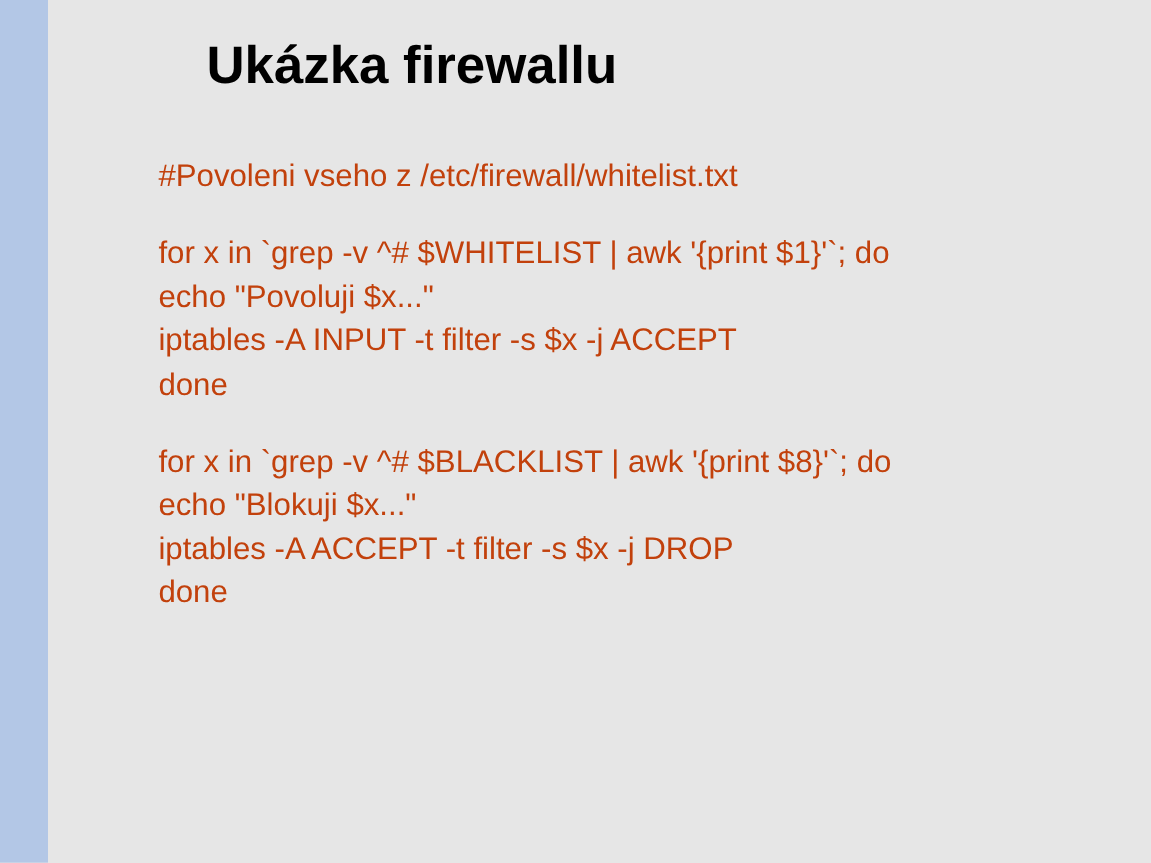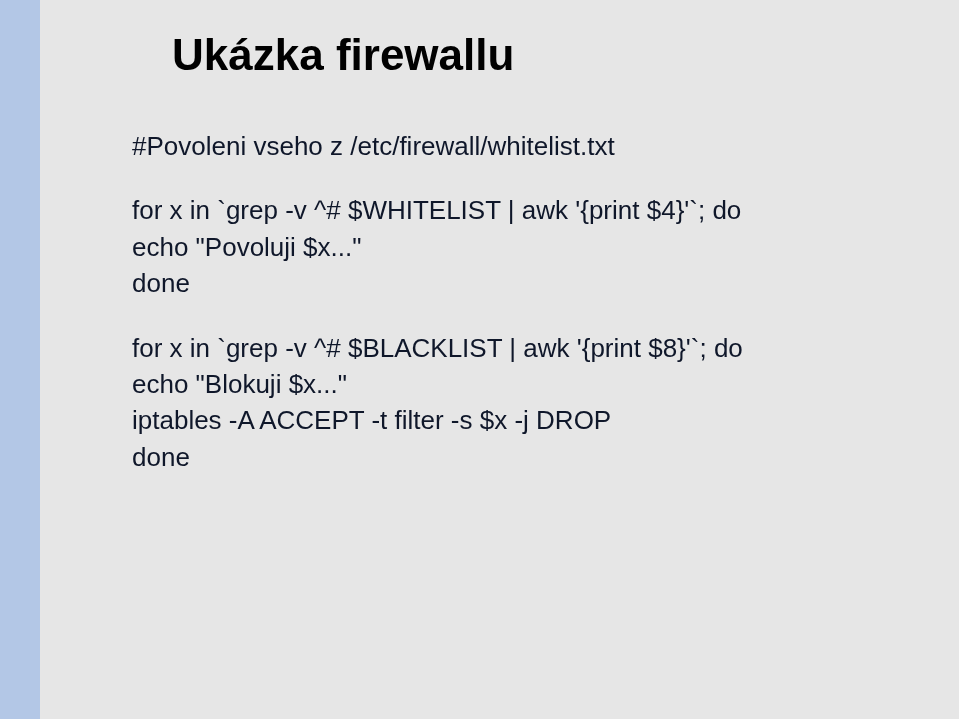--- a/index.html
+++ b/index.html
@@ -33,21 +33,21 @@
   }
   .title {
     font-size: 44px;
     font-weight: bold;
     color: #000;
     margin-bottom: 48px;
     margin-left: 40px;
   }
   .code-block {
     font-size: 26px;
-    color: #0f172a;
+    color: #c2410c;
     line-height: 1.4;
   }
   .comment {
     margin-bottom: 28px;
   }
   .code-section {
     margin-bottom: 28px;
   }
   .code-line {
     white-space: pre;
@@ -58,22 +58,23 @@
 
 <div class="sidebar"></div>
 
 <div class="content">
   <h1 class="title">Ukázka firewallu</h1>
 
   <div class="code-block">
     <div class="comment">#Povoleni vseho z /etc/firewall/whitelist.txt</div>
 
     <div class="code-section">
-      <div class="code-line">for x in `grep -v ^# $WHITELIST | awk '{print $4}'`; do</div>
+      <div class="code-line">for x in `grep -v ^# $WHITELIST | awk '{print $1}'`; do</div>
       <div class="code-line">echo "Povoluji $x..."</div>
+      <div class="code-line">iptables -A INPUT -t filter -s $x -j ACCEPT</div>
       <div class="code-line">done</div>
     </div>
 
 
     <div class="code-section">
       <div class="code-line">for x in `grep -v ^# $BLACKLIST | awk '{print $8}'`; do</div>
       <div class="code-line">echo "Blokuji $x..."</div>
       <div class="code-line">iptables -A ACCEPT -t filter -s $x -j DROP</div>
       <div class="code-line">done</div>
     </div>

